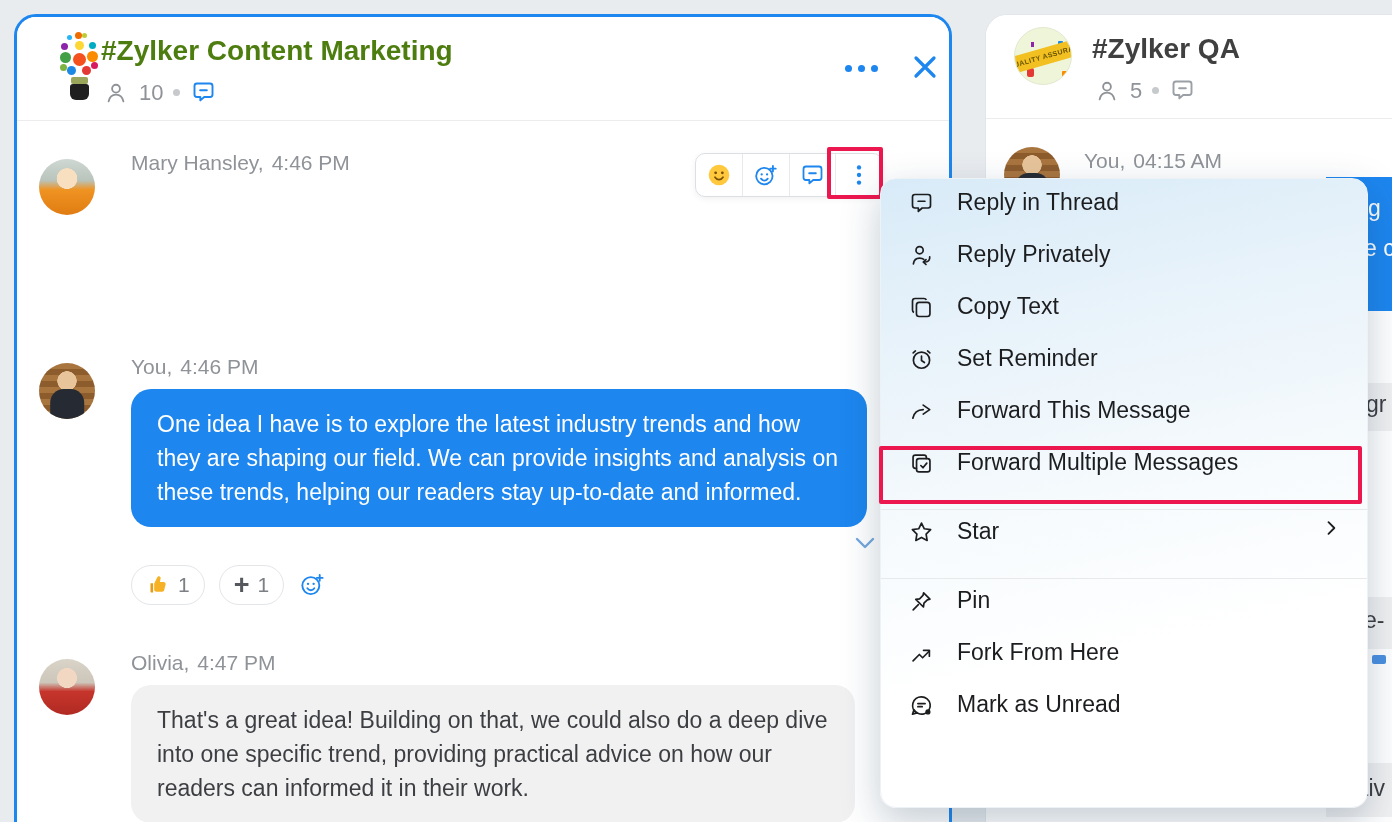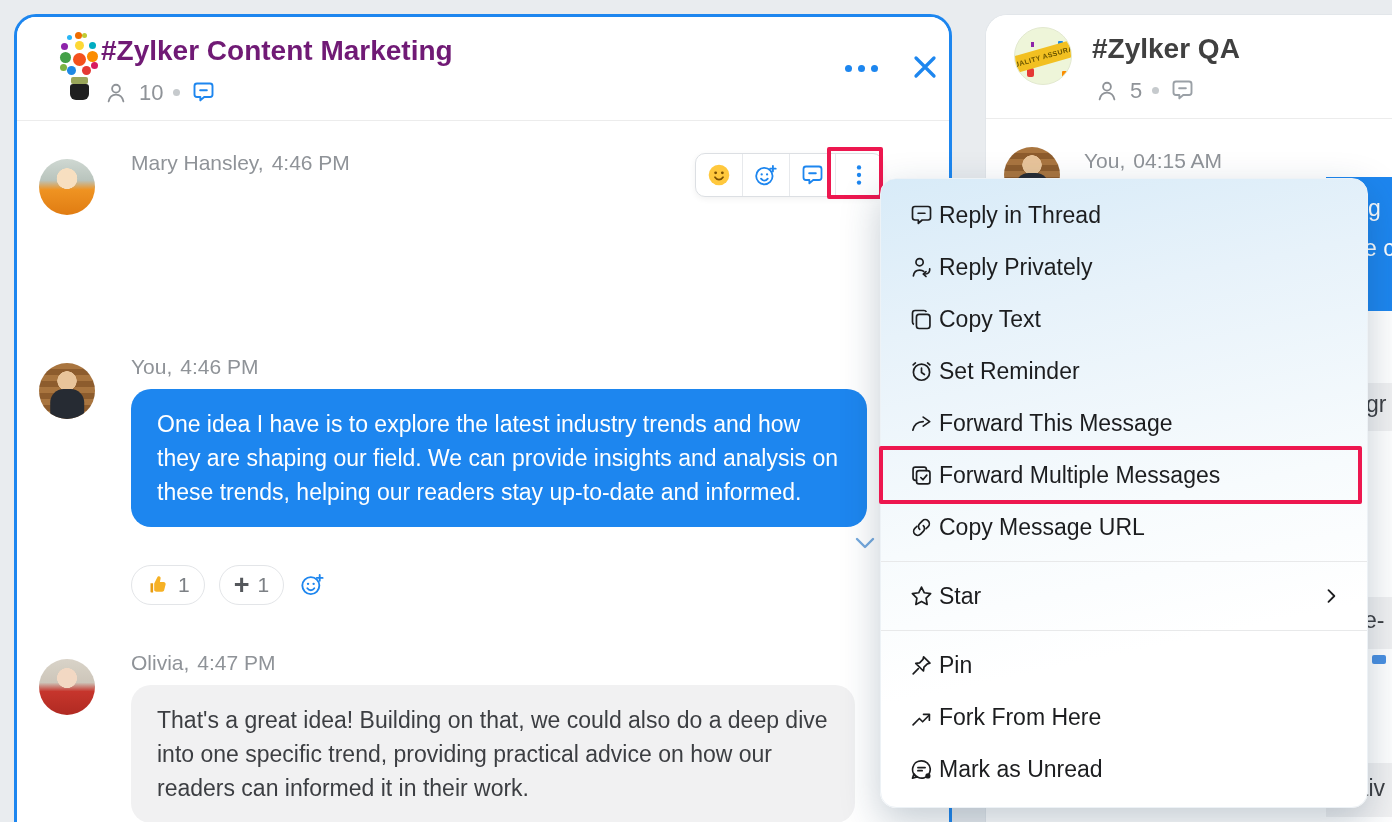--- a/index.html
+++ b/index.html
@@ -3,21 +3,21 @@
 <meta charset="utf-8">
 <style>
   *{box-sizing:border-box;margin:0;padding:0}
   html,body{width:1392px;height:822px;overflow:hidden}
   body{position:relative;background:#e9ecef;font-family:"Liberation Sans",sans-serif;-webkit-font-smoothing:antialiased}
   .card{position:absolute;background:#fff}
   .left-card{left:14px;top:14px;width:938px;height:860px;border:3px solid #1d86ef;border-radius:22px;overflow:hidden}
   .right-card{left:985px;top:14px;width:420px;height:860px;border:1px solid #e2e6ea;border-right:none;border-radius:22px 0 0 0;overflow:hidden}
   .chat-header{position:absolute;left:0;top:0;right:0;height:104px;border-bottom:1px solid #ececec;background:#fff}
   .hdr-title{position:absolute;font-size:28px;font-weight:bold;white-space:nowrap}
-  .left-card .hdr-title{left:84px;top:18px;color:#701a75}
+  .left-card .hdr-title{left:84px;top:18px;color:#4d7c0f}
   .right-card .hdr-title{left:106px;top:18px;color:#404040}
   .hdr-meta{position:absolute;display:flex;align-items:center;gap:10px}
   .left-card .hdr-meta{left:86px;top:62px}
   .right-card .hdr-meta{left:108px;top:62px}
   .meta-count{font-size:22px;color:#8f9398}
   .meta-dot{width:7px;height:7px;border-radius:50%;background:#c6cacd}
   .icon-btn{display:flex;align-items:center;justify-content:center;cursor:pointer}
   
   .bulb{position:absolute;left:32px;top:12px;width:54px;height:78px}
   .bulb .dots{position:absolute;left:24px;top:24px;width:13px;height:13px;border-radius:50%;background:#f4511e;
@@ -51,21 +51,21 @@
   .reactions{position:absolute;left:114px;top:548px;display:flex;align-items:center;gap:14px}
   .pill{height:40px;border:1px solid #e3e5e8;border-radius:20px;background:#fff;display:flex;align-items:center;gap:8px;padding:0 14px;cursor:pointer}
   .pill .cnt{font-size:21px;color:#7c8085}
   .plus-glyph{font-size:27px;font-weight:bold;color:#55585c;line-height:1}
   
   .bubble-chevron{position:absolute;left:836px;top:518px;z-index:5;cursor:pointer}
   
   .context-menu{position:absolute;left:880px;top:178px;width:488px;height:630px;border-radius:16px;z-index:30;padding:10px 0;
     background:linear-gradient(168deg,#d8ebf8 0%,#e7f2fa 22%,#f7fbfd 52%,#ffffff 72%);
     box-shadow:0 14px 38px rgba(25,55,85,.25);border:1px solid #edf2f6;display:flex;flex-direction:column}
-  .menu-item{height:52px;display:flex;align-items:center;gap:4px;padding:0 26px;position:relative;cursor:pointer}
+  .menu-item{height:52px;display:flex;align-items:flex-start;gap:22px;padding:0 26px;position:relative;cursor:pointer}
   .mi-label{font-size:23px;color:#1c1d1f}
   .mi-icon{width:28px;height:28px;display:flex;align-items:center;justify-content:center;color:#1c1d1f}
   .mi-chevron{margin-left:auto;display:flex;color:#1c1d1f}
   .menu-divider{height:1px;background:#e8e9ea;margin:8px 0}
   .ring-menu{left:-2px;right:5px;top:-3px;bottom:-3px}
   
   .frag{position:absolute;color:#3c3e42;font-size:23px;z-index:4}
   .frag-blue{left:340px;top:162px;width:80px;height:134px;background:#1d86ef;color:#fff}
   .frag-blue .l1{position:absolute;left:42px;top:18px}
   .frag-blue .l2{position:absolute;left:38px;top:58px}
@@ -305,29 +305,20 @@
       <svg width="27" height="27" viewBox="0 0 24 24" fill="none" stroke="currentColor" stroke-width="1.5" stroke-linecap="round" stroke-linejoin="round">
           <path d="M7.5 16.3h-1a2 2 0 0 1-2-2v-7.8a2 2 0 0 1 2-2h7.8a2 2 0 0 1 2 2v1"></path>
           <rect x="7.6" y="7.6" width="11.9" height="11.9" rx="2.2"></rect>
           <path d="M11.4 13.8l1.9 2 3.4-4.1"></path>
         </svg>
     </span>
     <span class="mi-label">Forward Multiple Messages</span>
     <span class="ring ring-menu"></span>
   </div>
 
-  <div class="menu-item">
-    <span class="mi-icon">
-      <svg width="27" height="27" viewBox="0 0 24 24" fill="none" stroke="currentColor" stroke-width="1.5" stroke-linecap="round" stroke-linejoin="round">
-          <path d="M13.6 10.4a3.6 3.6 0 0 1 0 5.1l-2.4 2.4a3.6 3.6 0 0 1-5.1-5.1l1.9-1.9"></path>
-          <path d="M10.4 13.6a3.6 3.6 0 0 1 0-5.1l2.4-2.4a3.6 3.6 0 0 1 5.1 5.1L16 13.1"></path>
-        </svg>
-    </span>
-    <span class="mi-label">Copy Message URL</span>
-  </div>
 
   <div class="menu-divider"></div>
 
   <div class="menu-item">
     <span class="mi-icon">
       <svg width="27" height="27" viewBox="0 0 24 24" fill="none" stroke="currentColor" stroke-width="1.5" stroke-linejoin="round">
           <path d="M12 3.6l2.5 5.1 5.6.8-4 4 .9 5.6-5-2.7-5 2.7.9-5.6-4-4 5.6-.8z"></path>
         </svg>
     </span>
     <span class="mi-label">Star</span>

